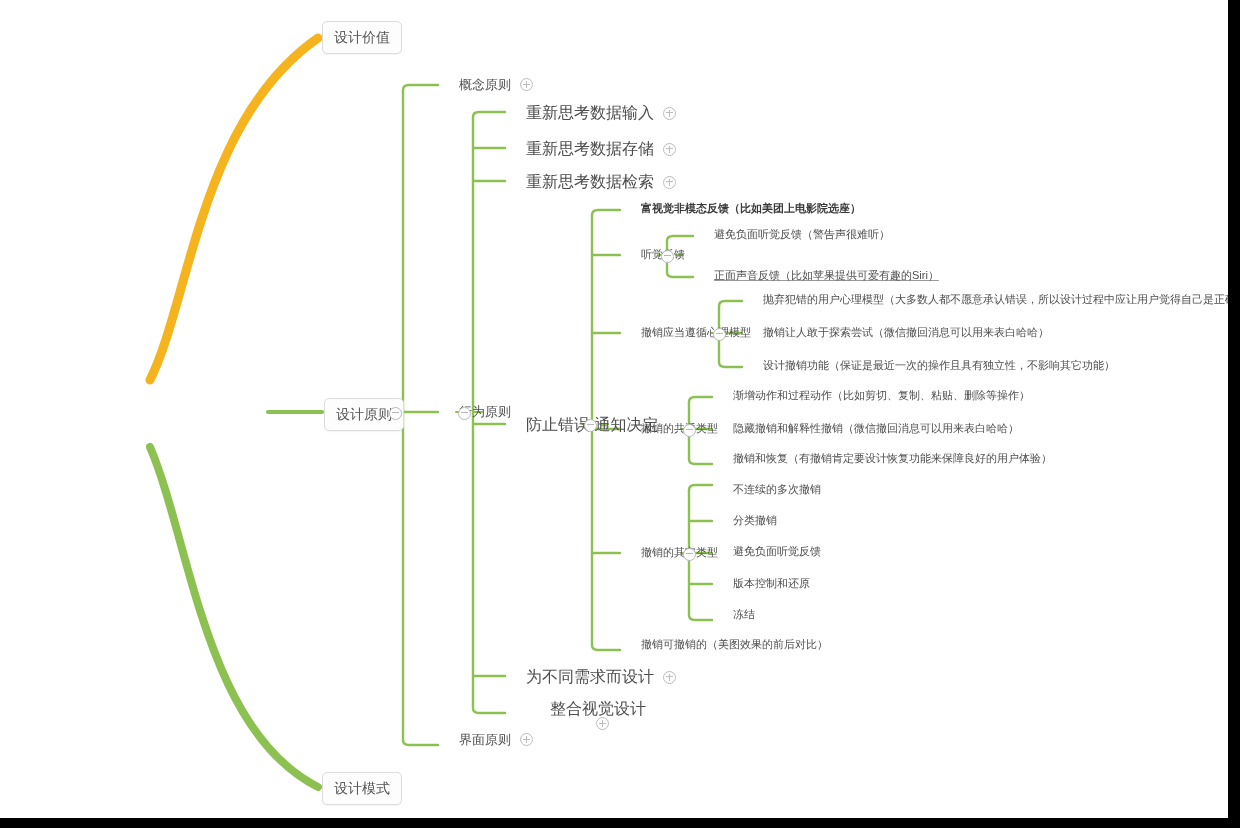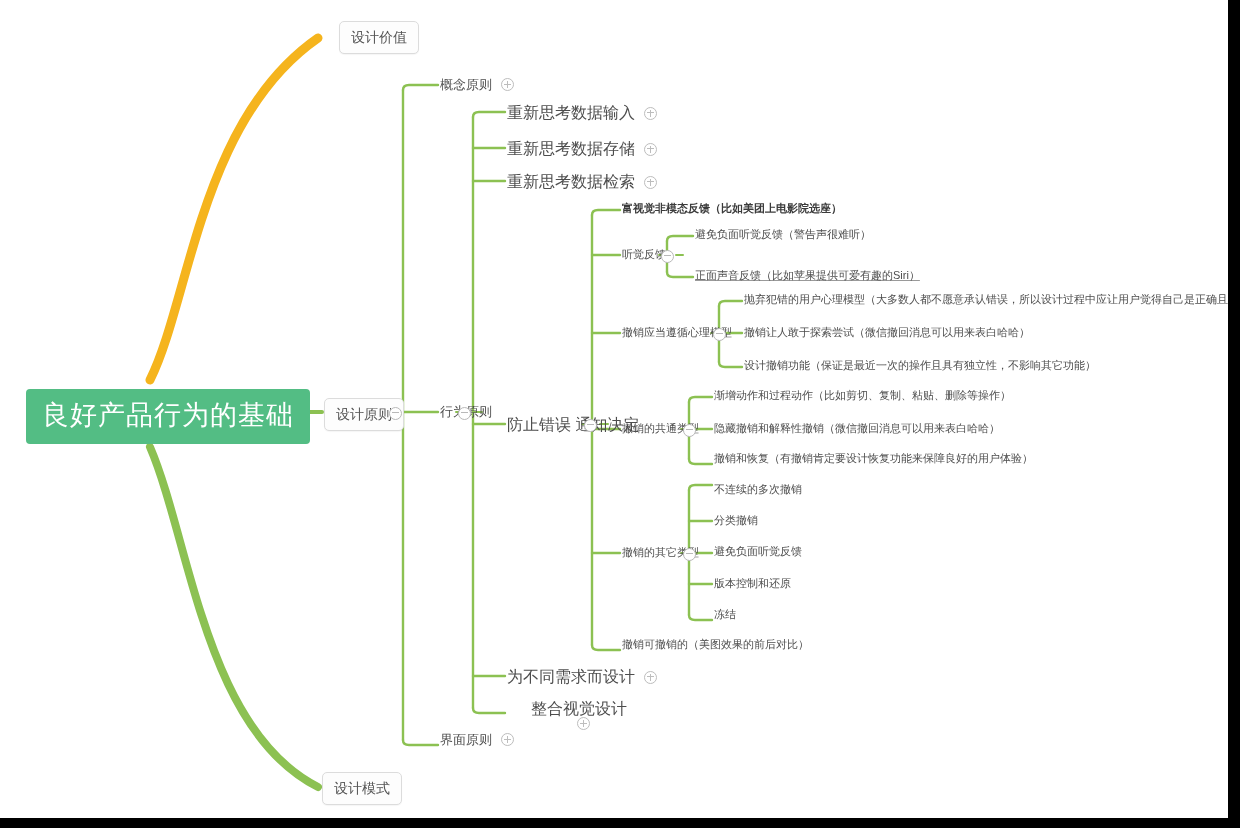--- a/index.html
+++ b/index.html
@@ -49,20 +49,21 @@
   }
 
   
   .tnode{
     position:absolute;
     white-space:nowrap;
     color:#4d4d4d;
     line-height:1;
     display:flex;
     align-items:center;
+    margin-left:19px;
   }
   .tnode .lbl{display:inline-block;}
   .tnode.s13{font-size:13px;}
   .tnode.s12{font-size:16px;}
   .tnode.s11{font-size:11px;}
   .tnode.bold .lbl{font-weight:bold;color:#3b3b3b;}
   .tnode.ul .lbl{text-decoration:underline;text-decoration-color:#9a9a9a;}
 
   
   .expand-badge{
@@ -160,23 +161,22 @@
       <path d="M 705 553 L 698 553" stroke="#8cc152" stroke-width="2"></path>
       <path d="M 689 490 L 689 615" stroke="#8cc152" stroke-width="2.4"></path>
       <path d="M 689 490 Q 689 485, 695 485 L 712 485" stroke="#8cc152" stroke-width="2.4"></path>
       <path d="M 689 521 L 712 521" stroke="#8cc152" stroke-width="2.4"></path>
       <path d="M 689 553 L 712 553" stroke="#8cc152" stroke-width="2.4"></path>
       <path d="M 689 584 L 712 584" stroke="#8cc152" stroke-width="2.4"></path>
       <path d="M 689 615 Q 689 620, 695 620 L 712 620" stroke="#8cc152" stroke-width="2.4"></path>
     </g>
   </svg>
 
-  <div class="root-node" style="left:26px;top:389px;">良好产品行为的基础</div>
-
-  <div class="box-node" style="left:322px;top:21px;margin-left:17px;">设计价值</div>
+
+  <div class="box-node" style="left:322px;top:21px;">设计价值</div>
   <div class="box-node" style="left:324px;top:398px;">设计原则</div>
   <div class="box-node" style="left:322px;top:772px;">设计模式</div>
 
   <div class="toggle-minus" style="left:389px;top:407px;"></div>
 
   <div class="tnode s13" style="left:440px;top:78px;">
     <span class="lbl">概念原则</span>
     <span class="expand-badge"></span>
   </div>
 

